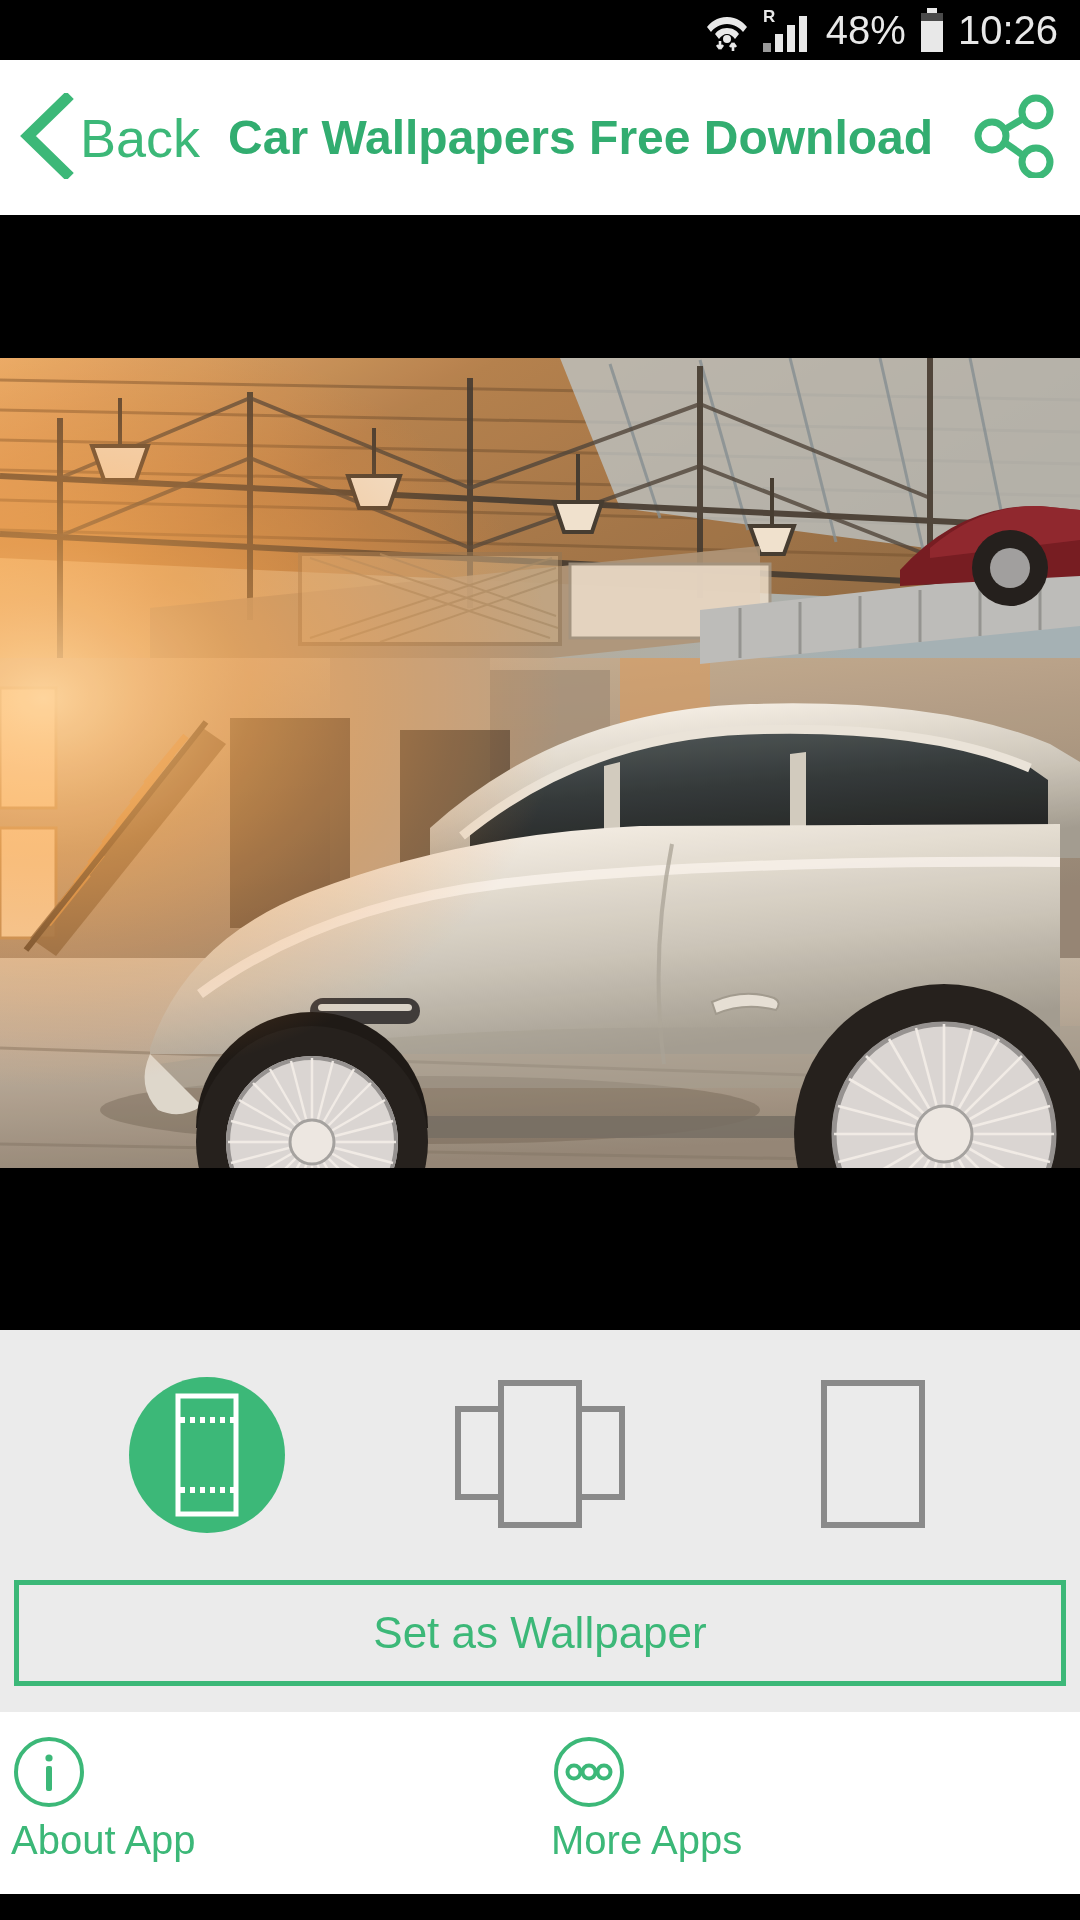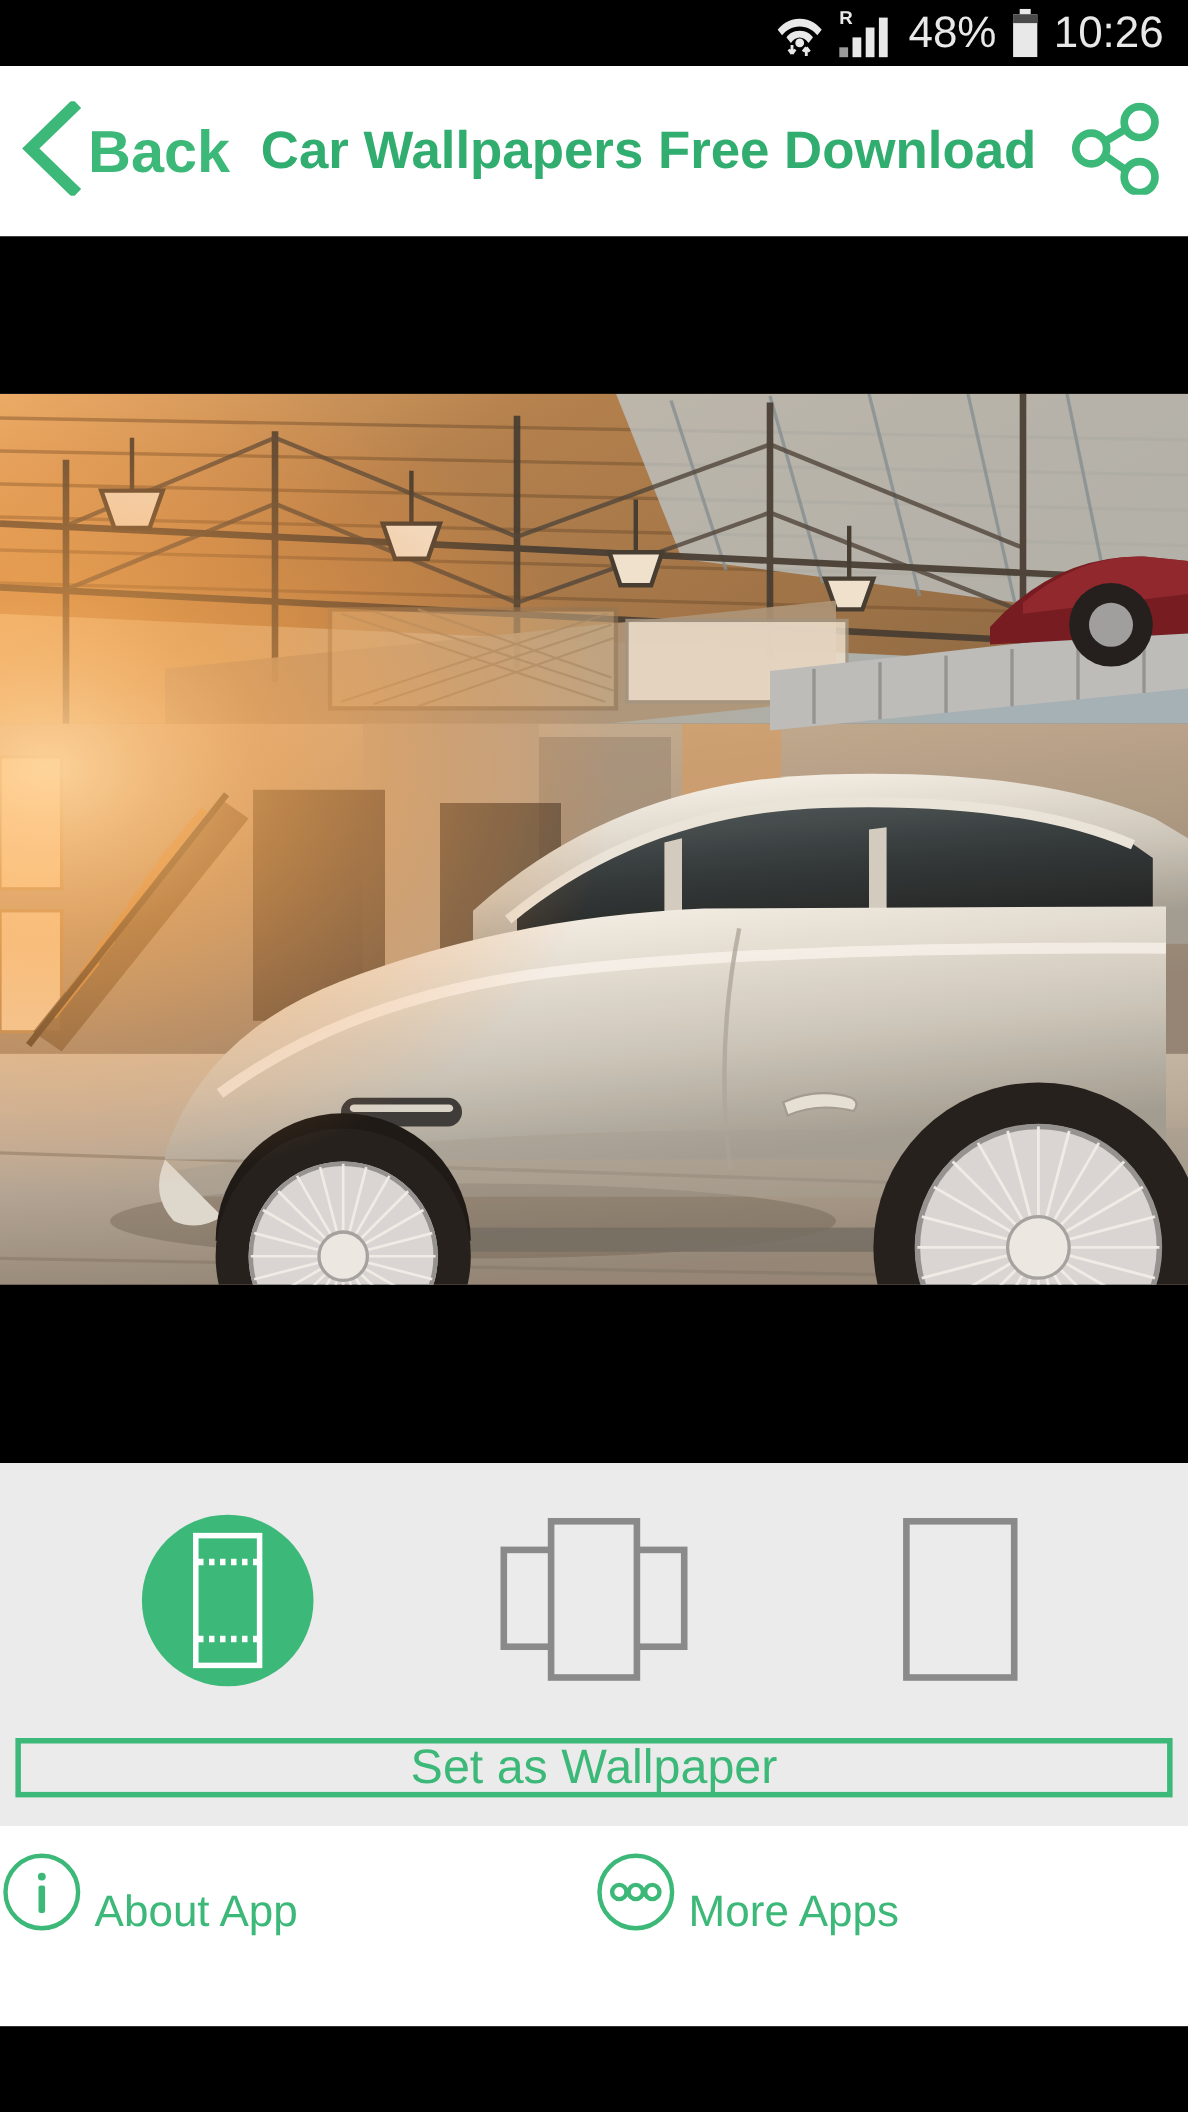--- a/index.html
+++ b/index.html
@@ -16,21 +16,21 @@
   .sb-text{ color:#e8e8e8; font-size:40px; font-weight:400; letter-spacing:0px; line-height:1; }
   .sb-clock{ color:#e8e8e8; font-size:40px; letter-spacing:0px; line-height:1; }
 
   
   .header{
     width:1080px; height:155px; background:#ffffff;
     display:flex; align-items:center; padding:0 24px 0 14px;
   }
   .back-btn{ display:flex; align-items:center; gap:4px; cursor:pointer; }
   .chev{ width:62px; height:86px; flex:0 0 auto; }
-  .back-label{ color:#3cb878; font-size:54px; font-weight:700; line-height:1; }
+  .back-label{ color:#3cb878; font-size:54px; font-weight:400; line-height:1; }
   .title{
     color:#32ad70; font-size:48px; font-weight:700; flex:1;
     margin-left:28px; white-space:nowrap; line-height:1;
   }
   .share-btn{ width:84px; height:84px; flex:0 0 auto; cursor:pointer; }
 
   
   .stage{ width:1080px; height:1115px; background:#000; position:relative; }
   .photo{
     position:absolute; left:0; top:143px; width:1080px; height:810px;
@@ -40,35 +40,35 @@
 
   
   .panel{ width:1080px; background:#ebebeb; padding-top:20px; }
   .modes{
     display:flex; align-items:center; justify-content:space-around;
     height:210px; padding:0 40px;
   }
   .mode{ width:200px; height:190px; display:flex; align-items:center; justify-content:center; cursor:pointer; }
   .mode svg{ display:block; }
 
-  .actions{ display:flex; gap:30px; padding:20px 14px 26px 14px;flex-direction:column; }
+  .actions{ display:flex; gap:30px; padding:20px 14px 26px 14px; }
   .action-btn{
     flex:1; height:106px; border:5px solid #3cb878; background:transparent;
     color:#3cb878; font-size:44px; font-family:"Liberation Sans", sans-serif;
     display:flex; align-items:center; justify-content:center; cursor:pointer;
     line-height:1;
   }
 
   
   .bottomnav{
     width:1080px; height:182px; background:#ffffff;
     display:flex; align-items:flex-start; padding-top:22px;
   }
   .nav-item{
-    flex:1; display:flex; flex-direction:row; align-items:flex-end; gap:10px; cursor:pointer;
+    flex:1; display:flex; flex-direction:column; align-items:flex-start; gap:10px; cursor:pointer;margin-left:11px;
   }
   .nav-item svg{ display:block; }
   .nav-label{ color:#3cb878; font-size:40px; line-height:1; }
 </style>
 </head>
 <body>
 
 <div class="statusbar">
   <span class="sb-icon">
     <svg width="42" height="44" viewBox="0 0 42 44">

